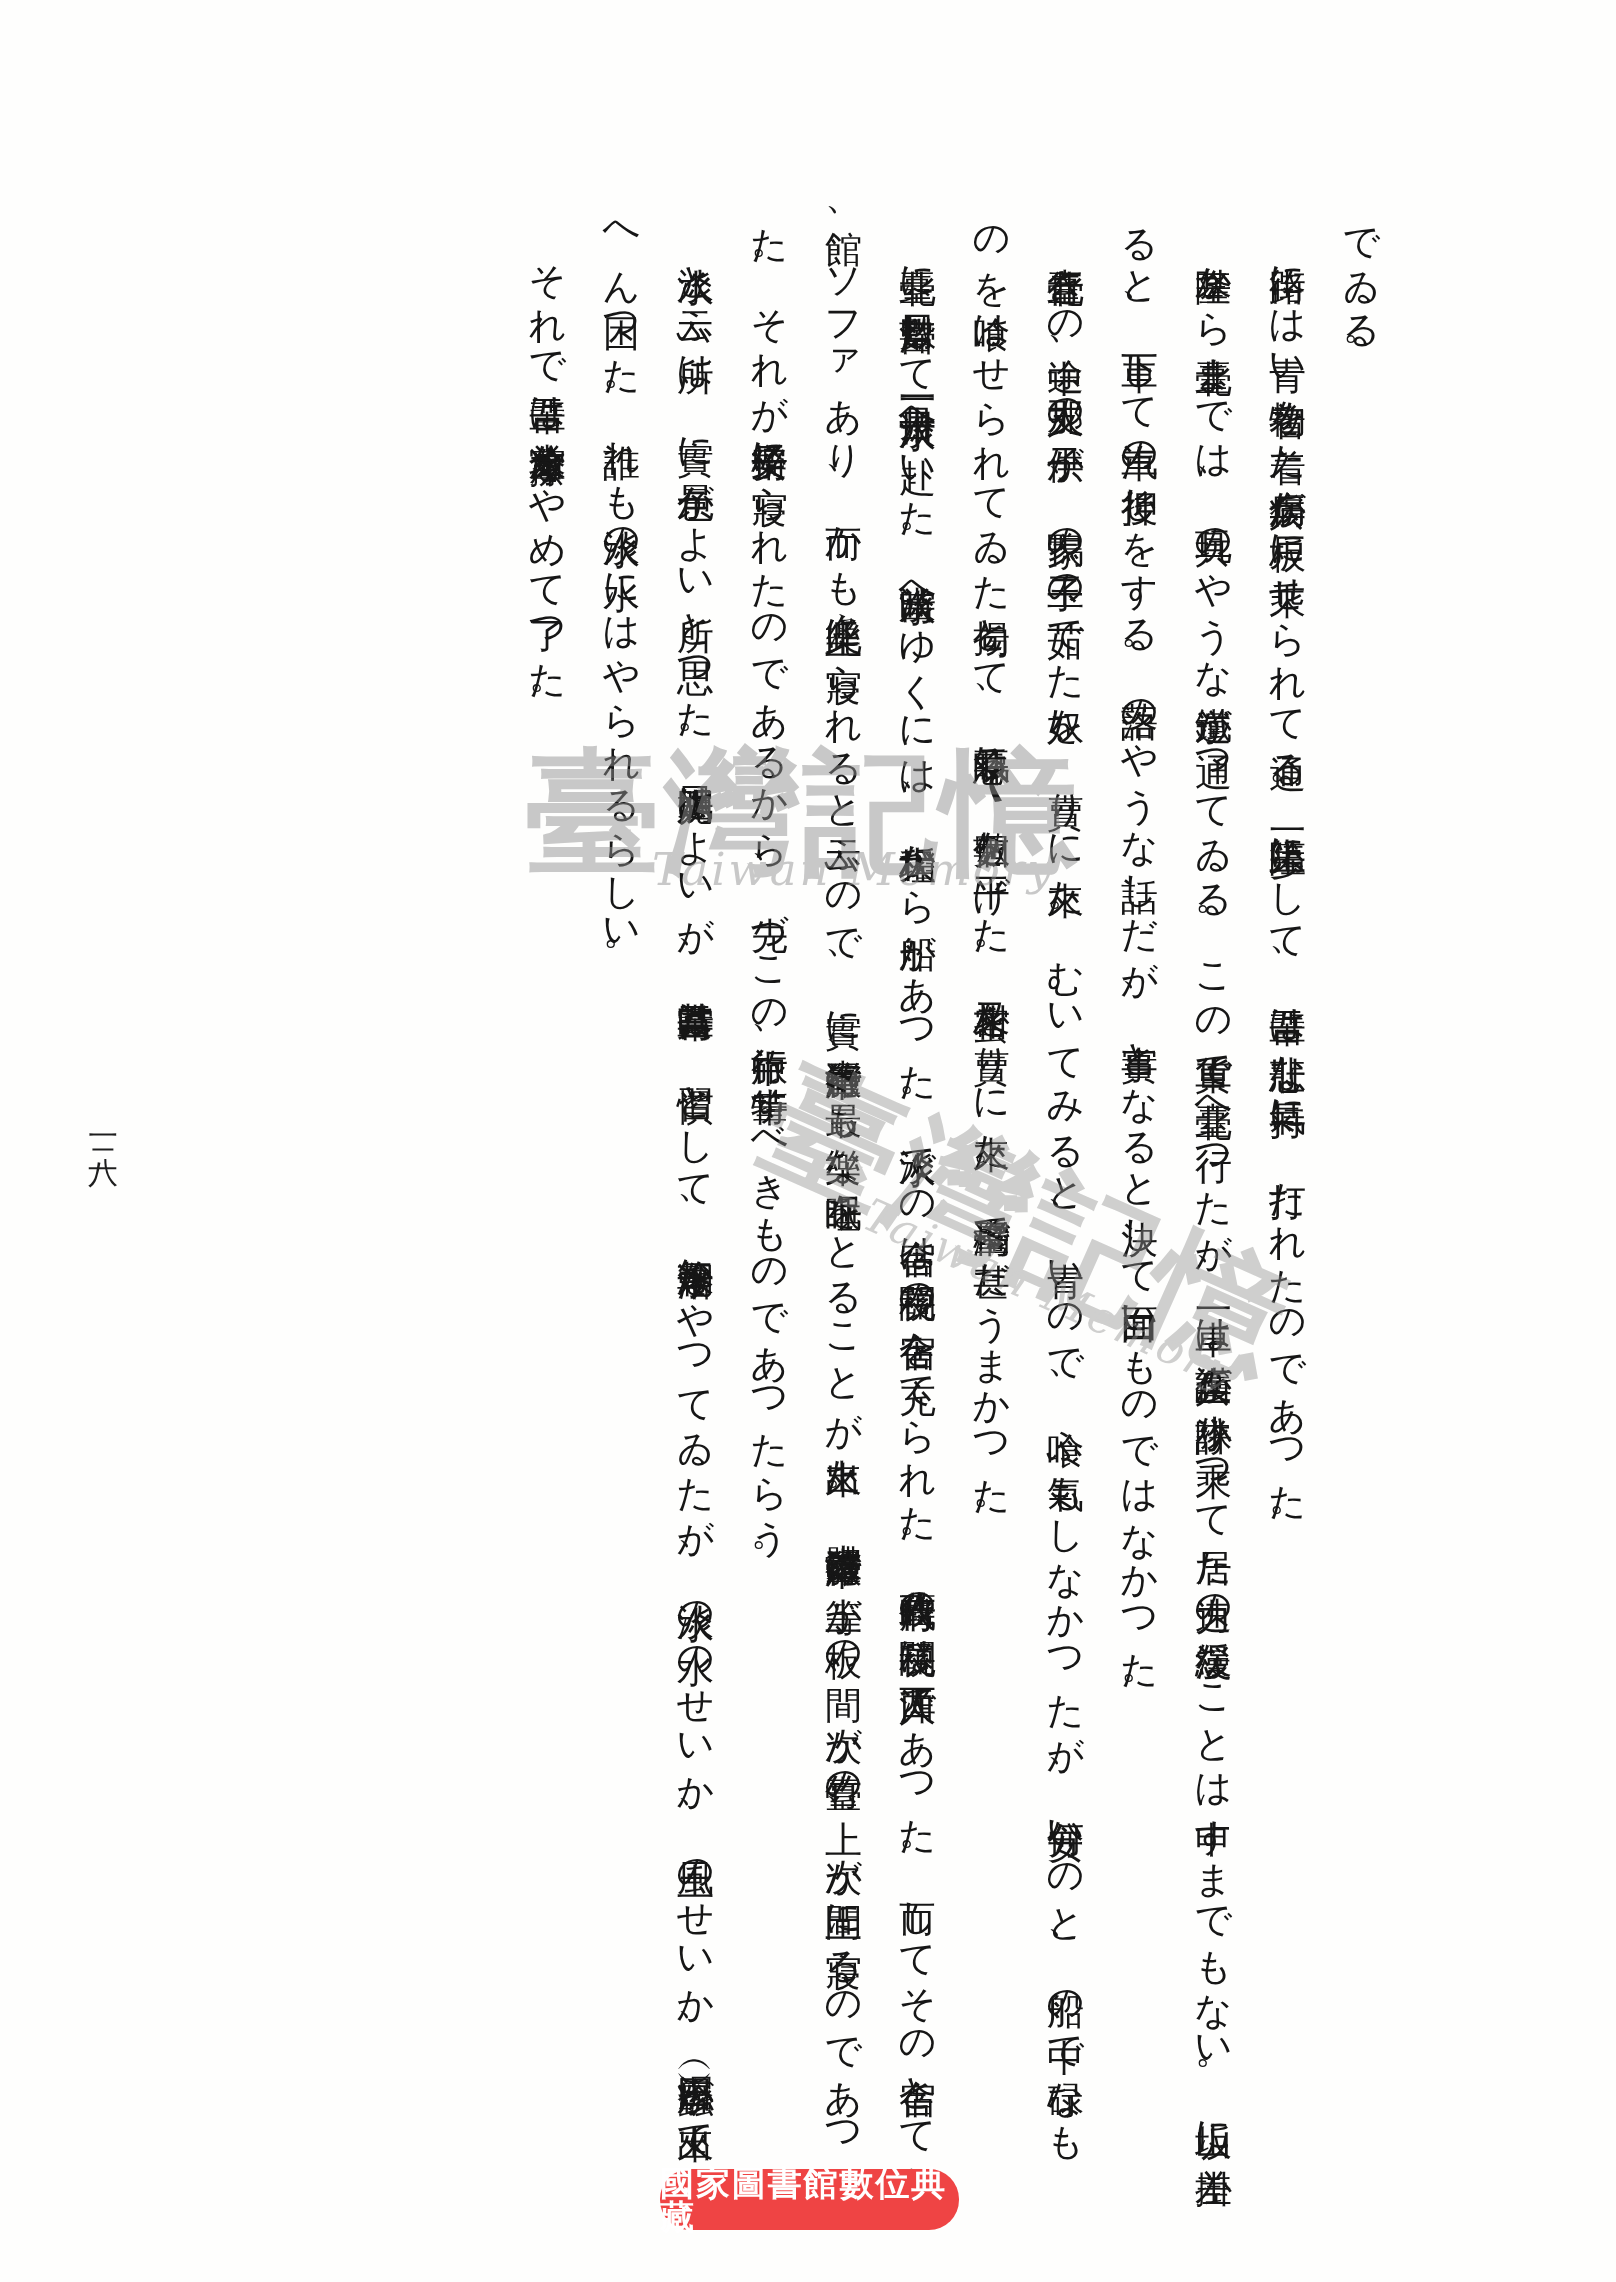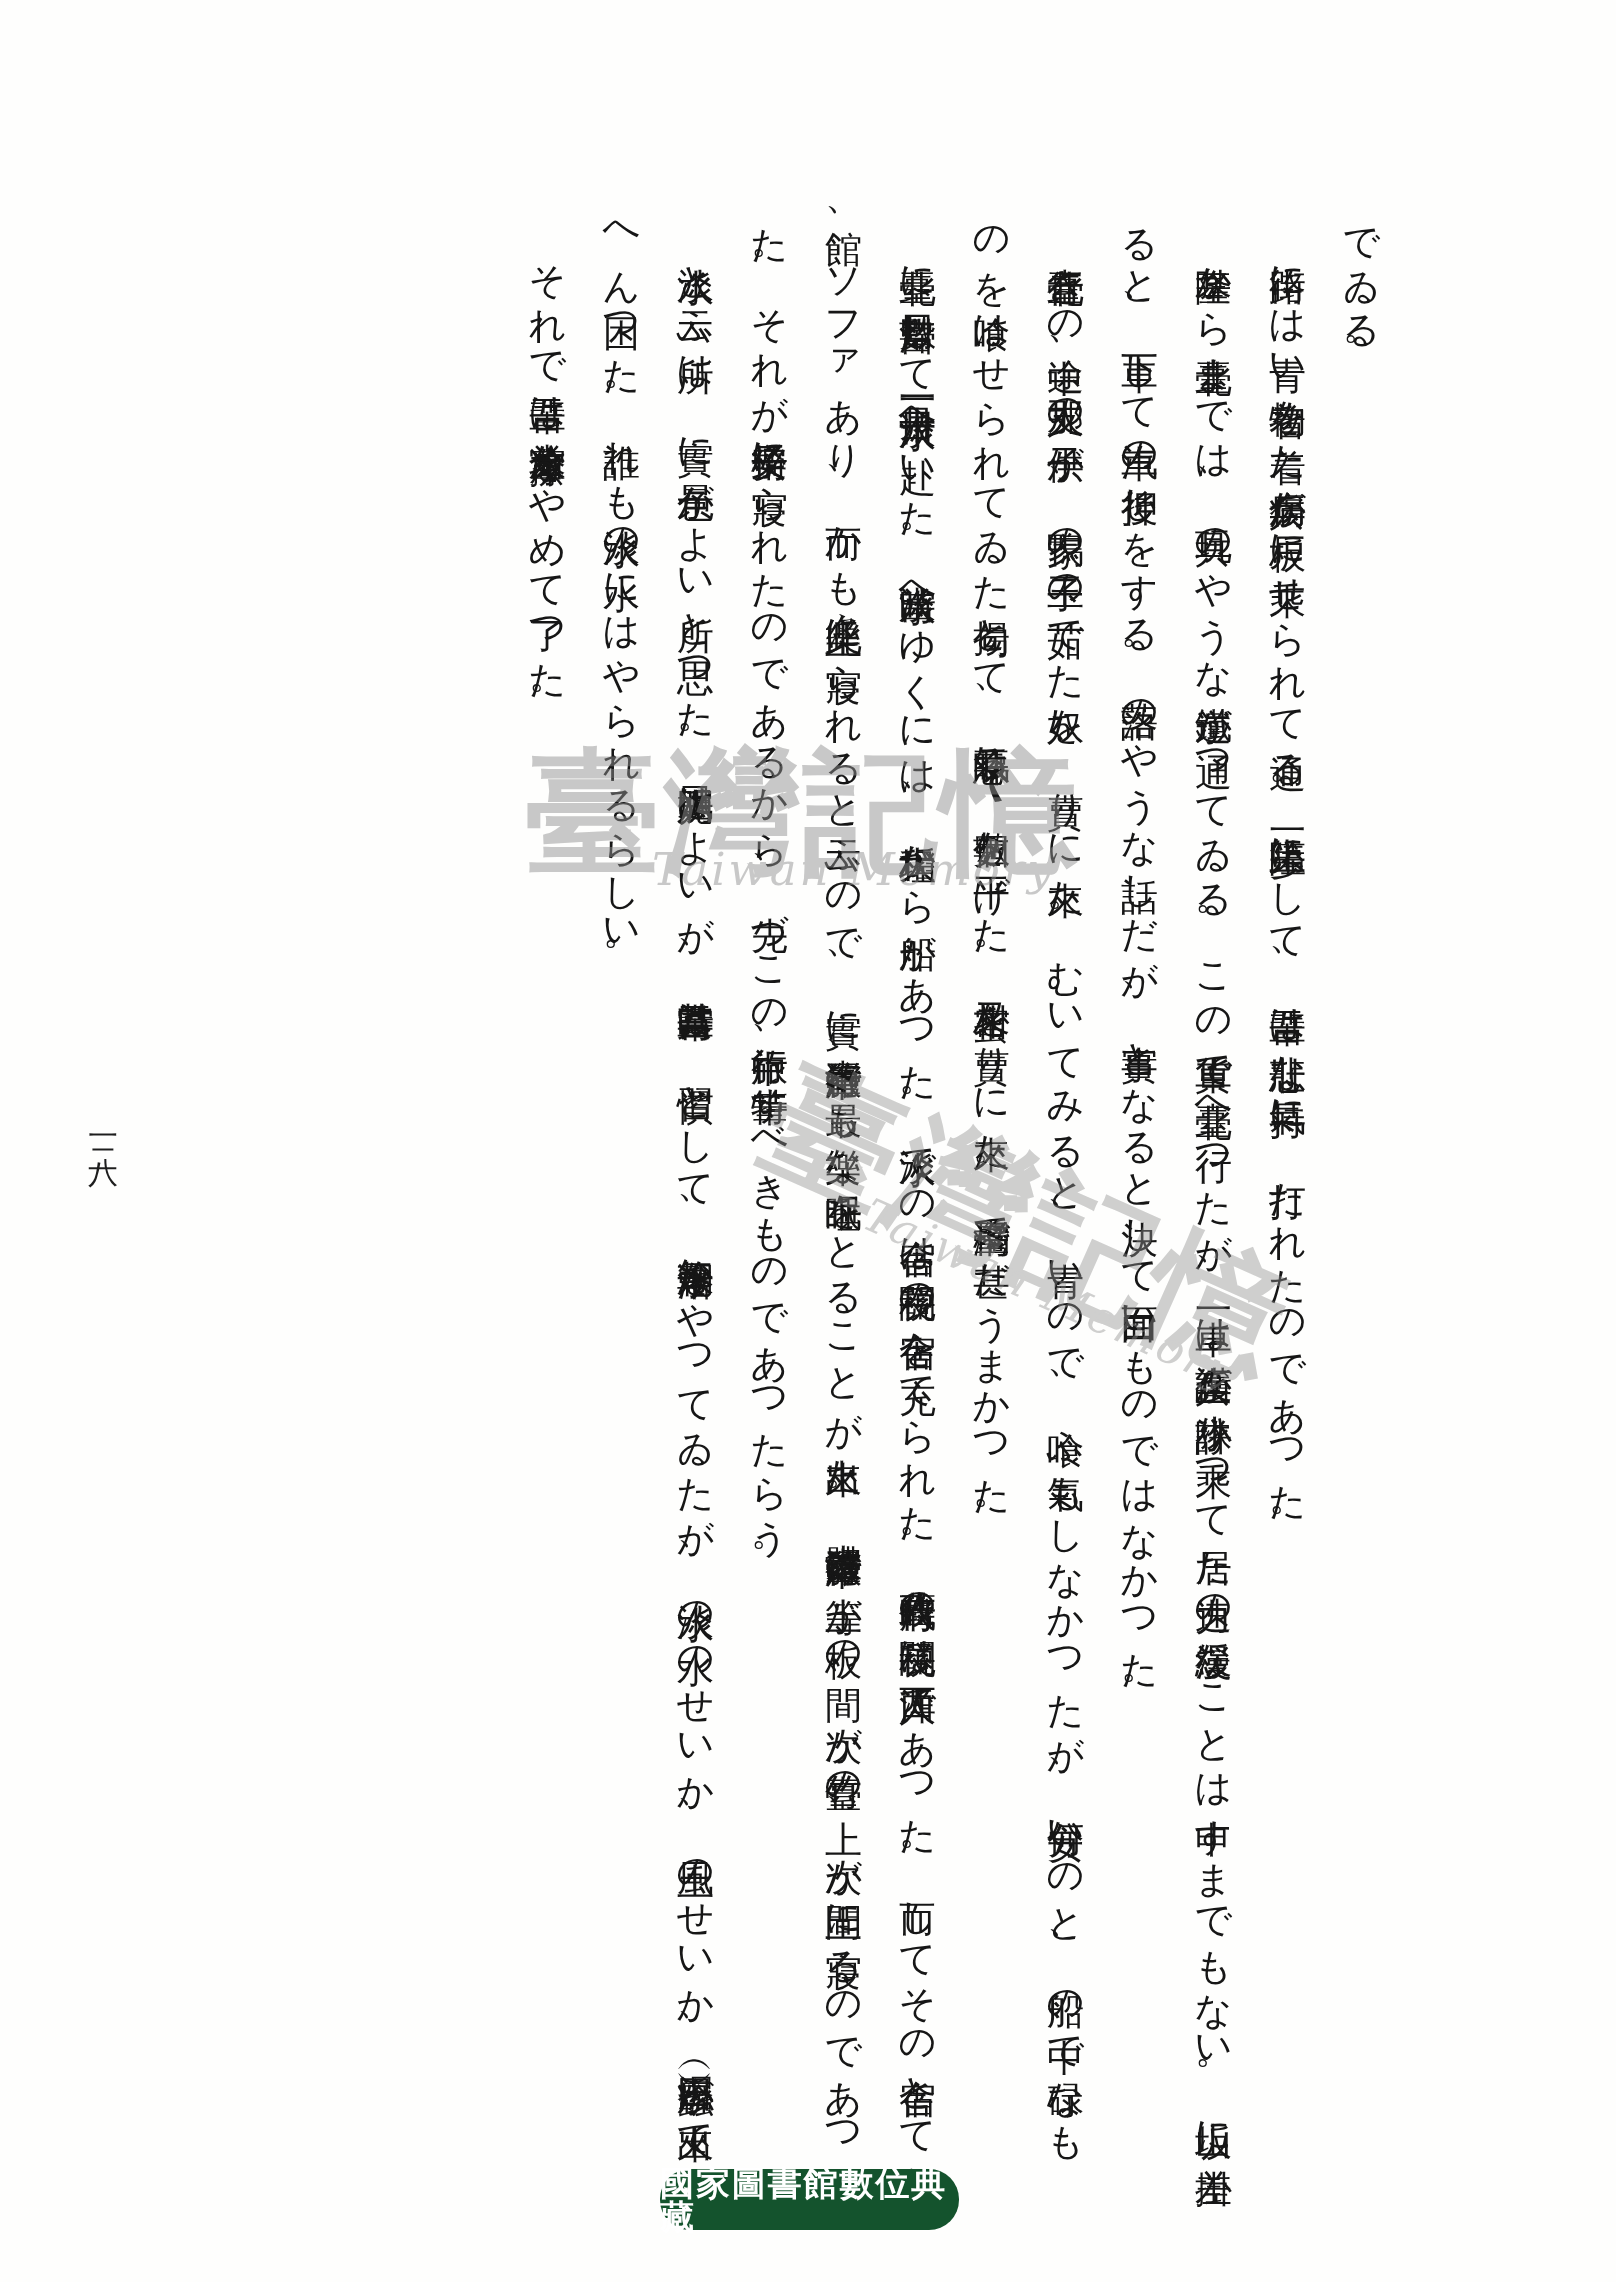--- a/index.html
+++ b/index.html
@@ -60,21 +60,21 @@
     left:801px;top:1046px;
     transform:rotate(24deg);
     transform-origin:left top;
     opacity:.42;
   }
   
   .stamp{
     position:absolute;
     left:660px;top:2169px;
     width:299px;height:61px;
-    background:#14532d;
+    background:#ef4444;
     border-radius:30px;
     display:flex;align-items:center;justify-content:center;
   }
   .stamp-text{
     color:#ffffff;
     font-size:34px;
     font-weight:bold;
     letter-spacing:1.9px;
     font-family:"DejaVu Sans","Liberation Sans",sans-serif;
     line-height:1;

